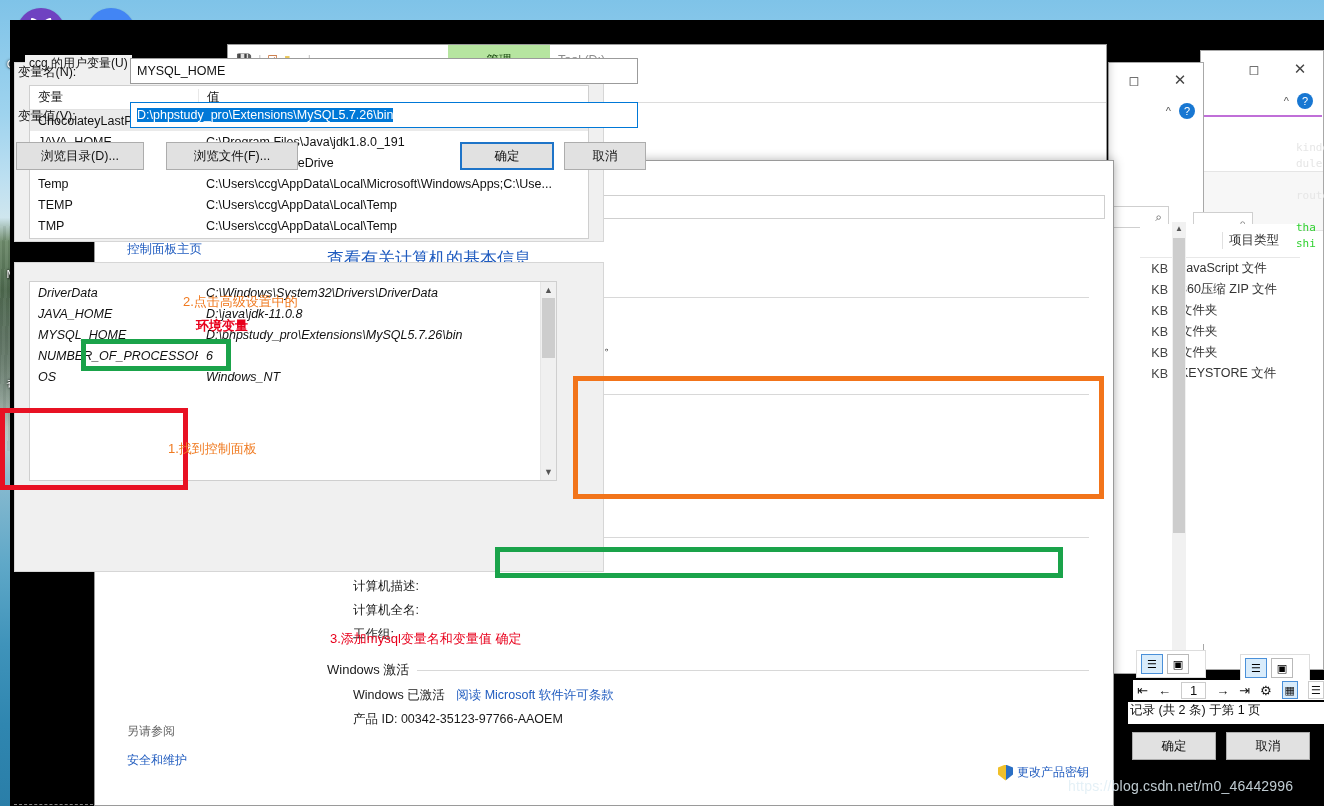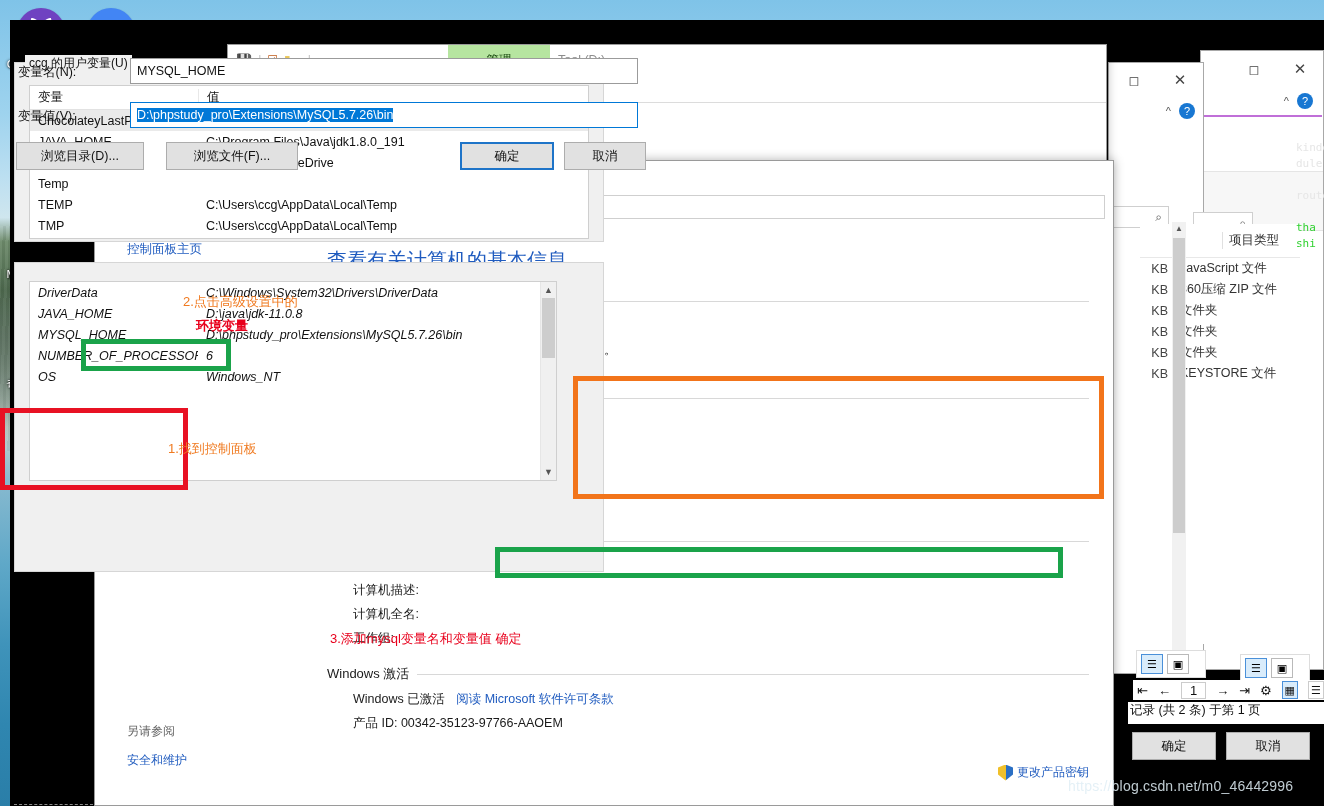--- a/index.html
+++ b/index.html
@@ -134,21 +134,21 @@
   .sideitem { display: flex; align-items: center; gap: 7px; height: 26px;
               color: #1f5bbf; font-size: 12.5px; }
   .shield { width: 15px; height: 16px; position: relative; flex: none; }
   .shield:before { content:""; position:absolute; inset:0;
     background: linear-gradient(90deg,#f0c02a 50%, #2a6fc4 50%);
     clip-path: polygon(50% 0,100% 18%,100% 62%,50% 100%,0 62%,0 18%); }
   #sys-see { position: absolute; left: 32px; bottom: 36px; font-size: 12px; }
   #sys-see .t { color: #666; margin-bottom: 12px; }
   #sys-see .l { color: #1f5bbf; }
   #sys-right { flex: 1; padding: 22px 24px 0 22px; position: relative; }
-  #sys-h1 { color: #1f5bbf; font-size: 20px; margin-bottom: 18px; }
+  #sys-h1 { color: #1f5bbf; font-size: 17px; margin-bottom: 18px; }
   .grp { display: flex; align-items: center; gap: 8px; margin: 14px 0 8px; }
   .grp .gt { font-size: 13px; color: #1a1a1a; white-space: nowrap; }
   .grp .gl { flex: 1; height: 1px; background: #d8d8d8; }
   .kv { font-size: 12.5px; color: #1a1a1a; margin: 7px 0 7px 26px; }
   .lnk { color: #1f5bbf; }
 
   
   #envdlg { left: 489px; top: 85px; width: 618px; height: 652px;
             background: #f0f0f0; border: 1px solid #a0a0a0;
             box-shadow: 0 0 14px rgba(0,0,0,.32); }
@@ -533,20 +533,21 @@
             <div class="lv-row">
               <div class="c1">JAVA_HOME</div>
               <div class="c2">C:\Program Files\Java\jdk1.8.0_191</div>
             </div>
             <div class="lv-row">
               <div class="c1">OneDrive</div>
               <div class="c2">C:\Users\ccg\OneDrive</div>
             </div>
             <div class="lv-row">
               <div class="c1">Temp</div>
+              <div class="c2">C:\Users\ccg\AppData\Local\Microsoft\WindowsApps;C:\Use...</div>
             </div>
             <div class="lv-row">
               <div class="c1">TEMP</div>
               <div class="c2">C:\Users\ccg\AppData\Local\Temp</div>
             </div>
             <div class="lv-row">
               <div class="c1">TMP</div>
               <div class="c2">C:\Users\ccg\AppData\Local\Temp</div>
             </div>
           </div>

